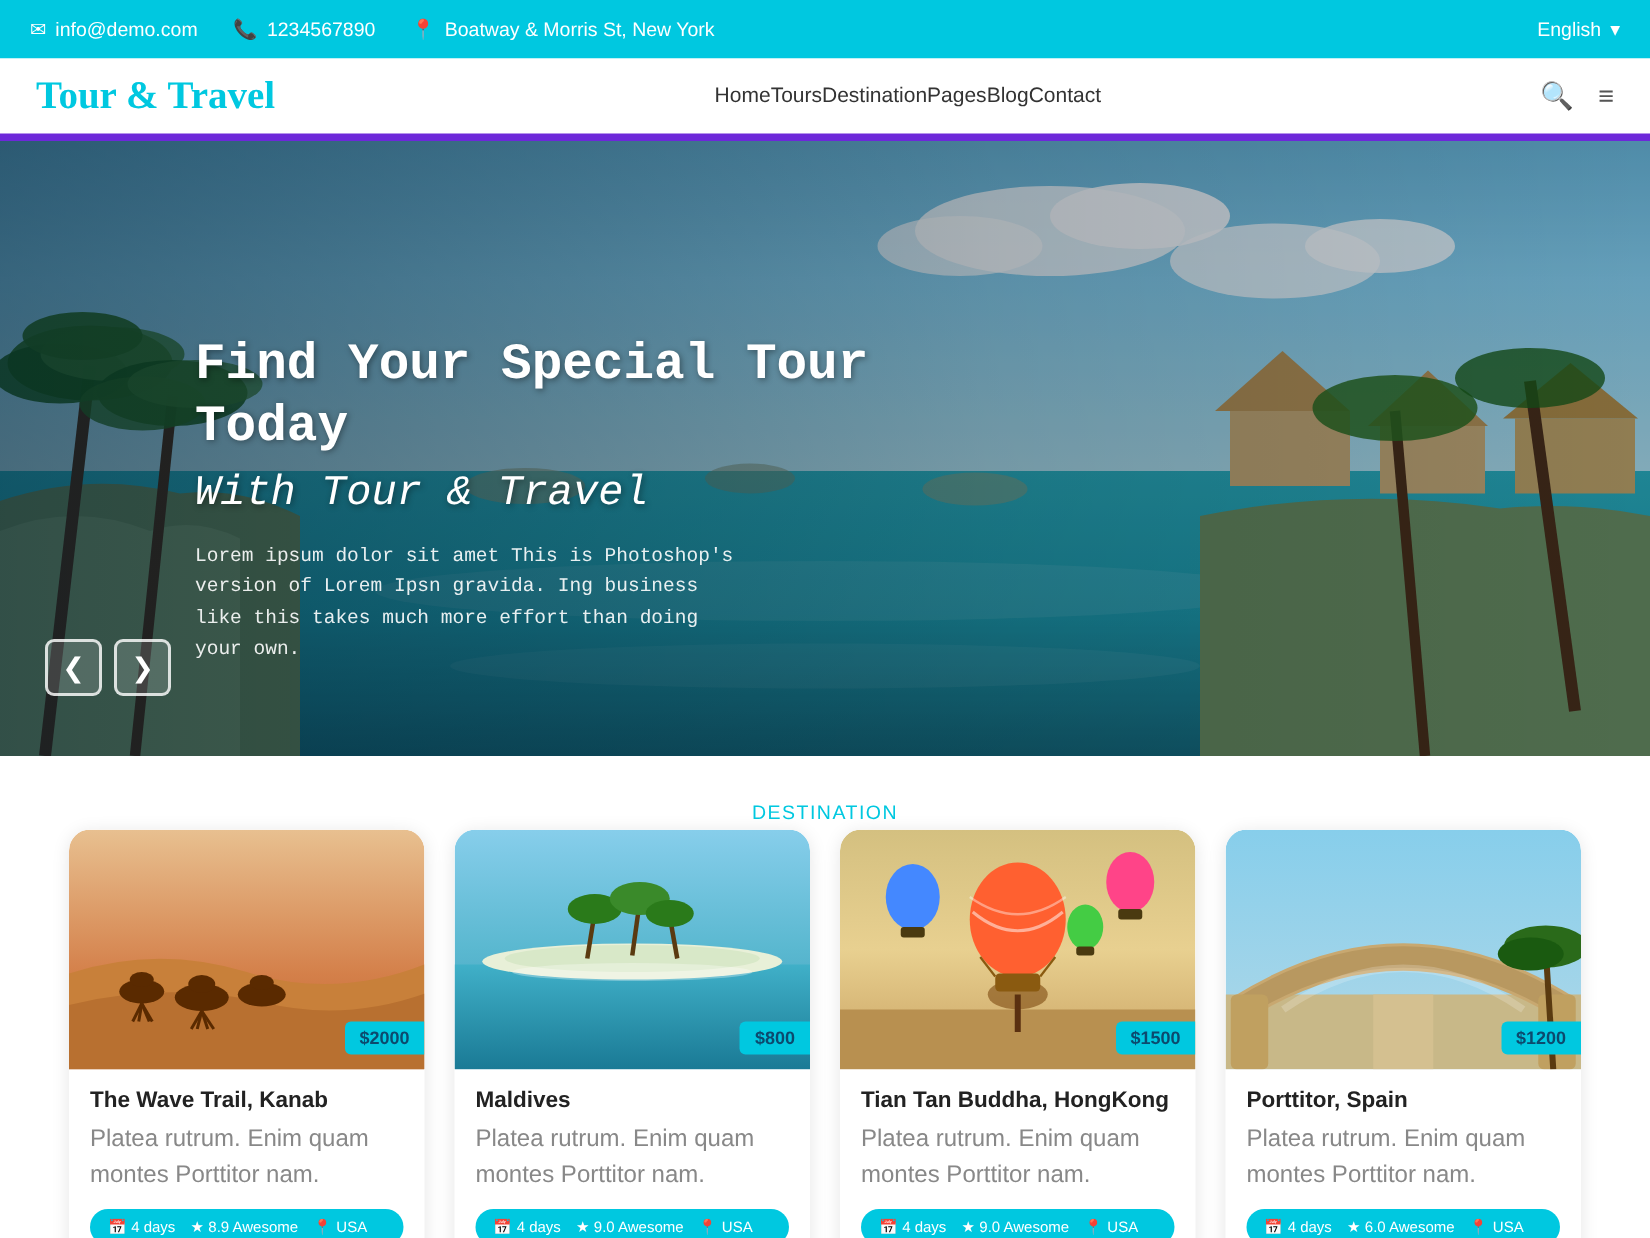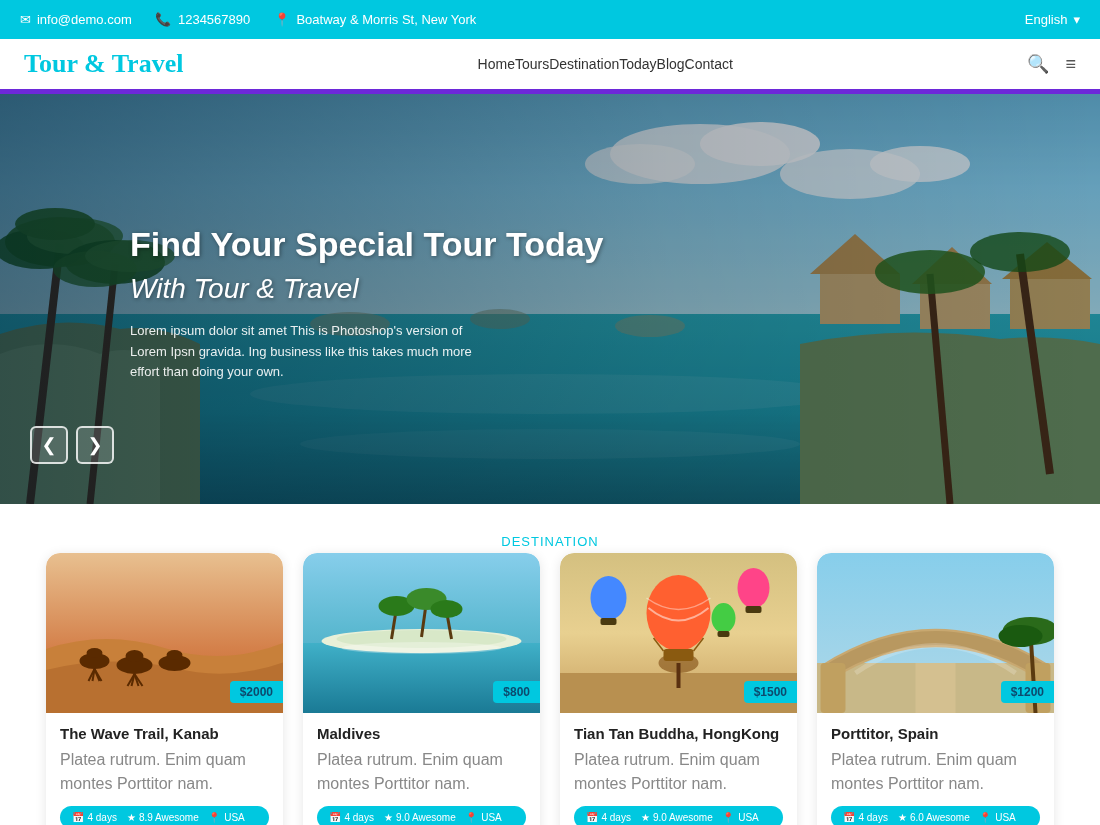--- a/index.html
+++ b/index.html
@@ -55,20 +55,21 @@
       position: absolute;
       inset: 0;
       background: linear-gradient(to right, rgba(0,30,50,0.45) 0%, rgba(0,0,0,0.1) 60%, transparent 100%);
     }
     .hero-content {
       position: absolute;
       left: 130px;
       top: 130px;
       color: #fff;
       max-width: 480px;
+      font-family: Liberation Mono, monospace;
     }
     .hero-title { font-size: 34px; font-weight: 800; line-height: 1.2; margin-bottom: 8px; text-shadow: 1px 1px 4px rgba(0,0,0,0.4); }
     .hero-subtitle { font-size: 28px; font-style: italic; font-weight: 400; margin-bottom: 16px; text-shadow: 1px 1px 4px rgba(0,0,0,0.4); }
     .hero-desc { font-size: 13px; line-height: 1.6; opacity: 0.9; max-width: 360px; }
     .hero-arrows {
       position: absolute;
       left: 30px;
       bottom: 40px;
       display: flex;
       gap: 8px;
@@ -177,21 +178,21 @@
     <span>▾</span>
   </div>
 </div>
 
 <nav class="navbar">
   <div class="logo">Tour &amp; Travel</div>
   <ul class="nav-links">
     <li><a>Home</a></li>
     <li><a>Tours</a></li>
     <li><a>Destination</a></li>
-    <li><a>Today</a></li>
+    <li><a>Pages</a></li>
     <li><a>Blog</a></li>
     <li><a>Contact</a></li>
   </ul>
   <div class="nav-icons">
     <span class="nav-icon">🔍</span>
     <span class="nav-icon">≡</span>
   </div>
 </nav>
 
 <div class="hero">

